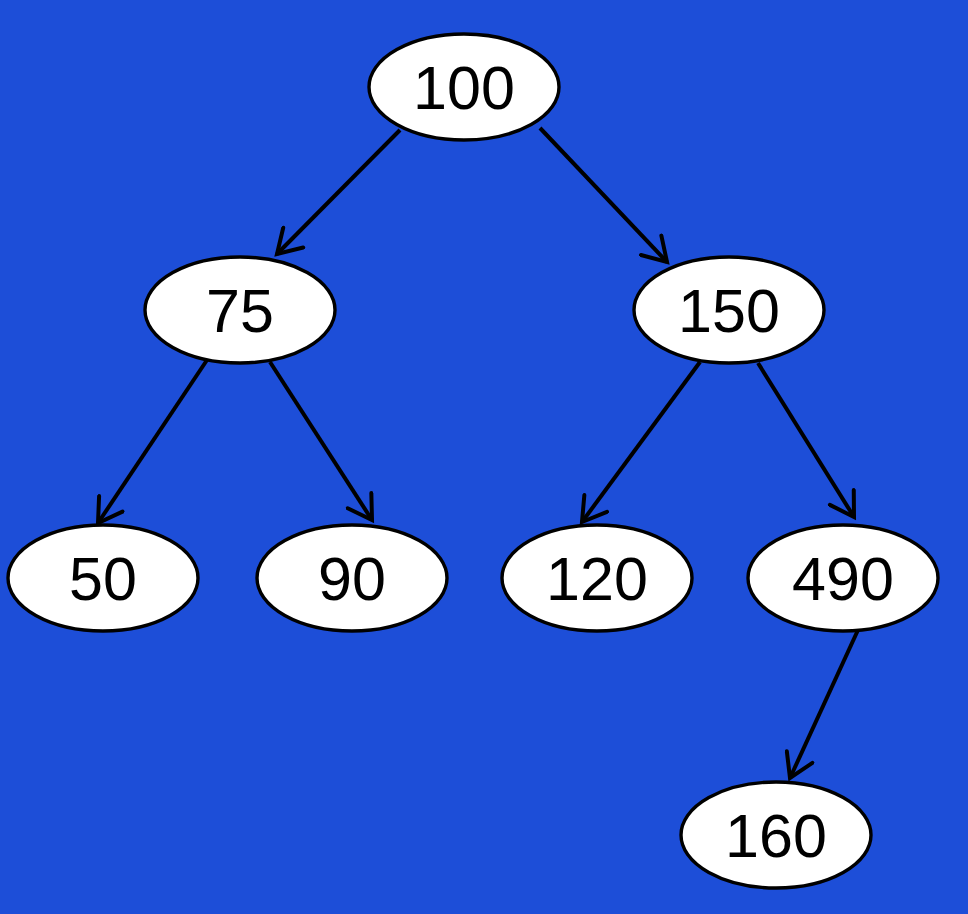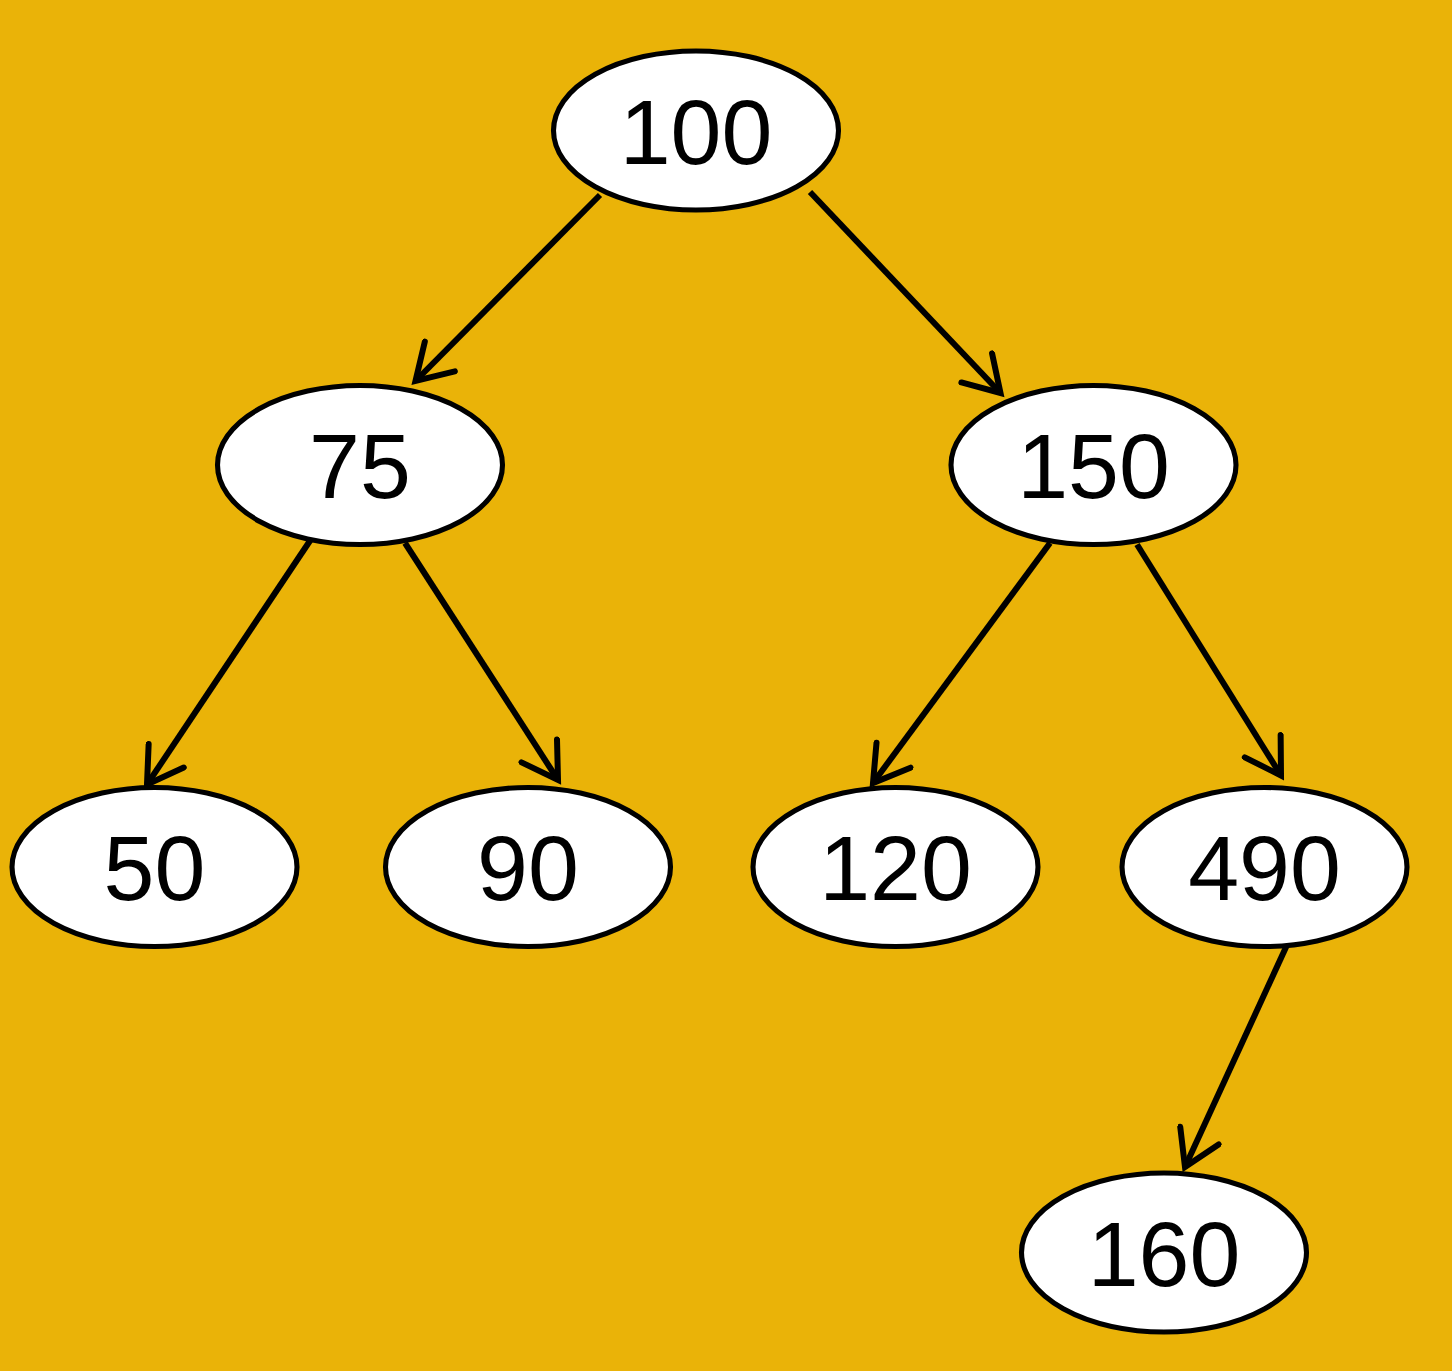--- a/index.html
+++ b/index.html
@@ -4,21 +4,21 @@
 <style>
   html, body {
     margin: 0;
     padding: 0;
     background: #ffffff;
   }
   .stage {
     position: relative;
     width: 968px;
     height: 914px;
-    background: #eab308;
+    background: #1d4ed8;
     overflow: hidden;
   }
   svg[data-name="tree-diagram"] {
     display: block;
     width: 968px;
     height: 914px;
   }
   svg text.node-label {
     font-family: "Liberation Sans", sans-serif;
     font-size: 61px;

